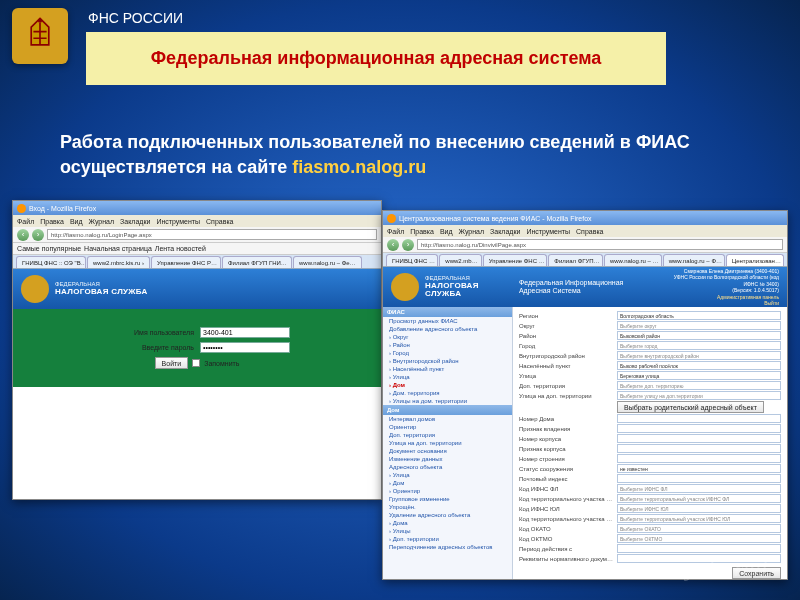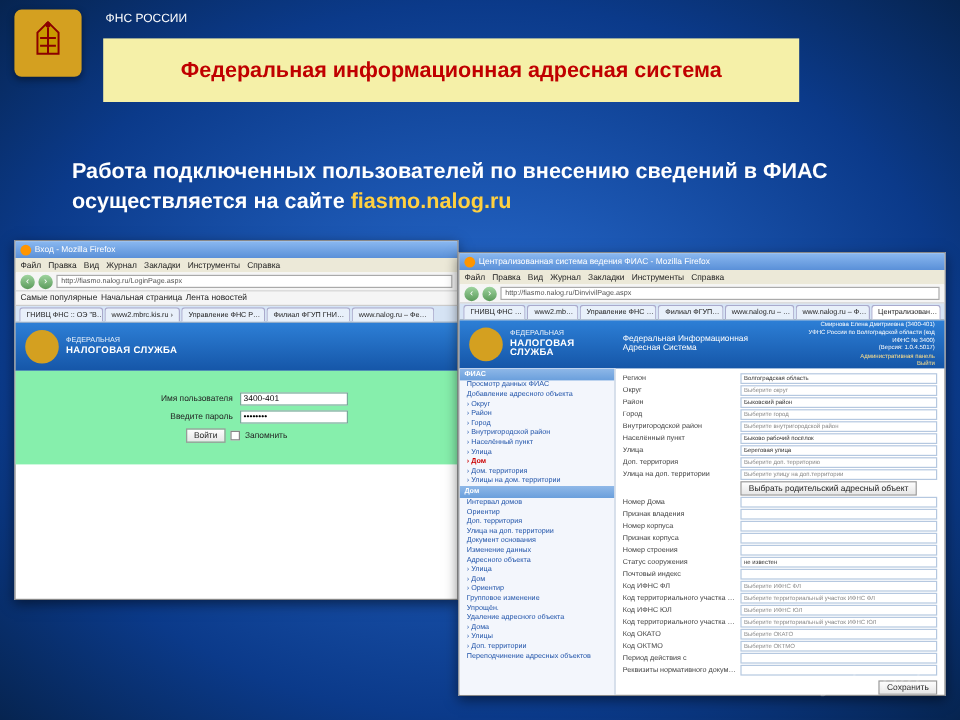--- a/index.html
+++ b/index.html
@@ -13,21 +13,21 @@
 .header-row { position: absolute; top: 8px; left: 12px; right: 0; display: flex; align-items: flex-start; }
 .emblem {
   width: 56px; height: 56px;
   background: #d4a020;
   border-radius: 6px;
   display: flex; align-items: center; justify-content: center;
   margin-right: 18px;
   box-shadow: 0 2px 6px rgba(0,0,0,.4);
 }
 .emblem svg { width: 44px; height: 44px; }
-.fns-label { color: #fff; font-size: 10px; position: absolute; top: 2px; left: 76px; text-align: center; }
+.fns-label { color: #fff; font-size: 14px; position: absolute; top: 2px; left: 76px; text-align: center; }
 .title-banner {
   background: #f5f0a8;
   color: #c00000;
   font-weight: bold;
   font-size: 18px;
   padding: 16px 30px;
   margin-top: 24px;
   width: 580px;
   text-align: center;
 }
@@ -99,21 +99,21 @@
   color: #fff; padding: 0 8px; gap: 6px;
 }
 .page-header .logo { width: 28px; height: 28px; background: #d4a020; border-radius: 50%; flex-shrink: 0; }
 .page-header .org { font-size: 7px; line-height: 1.1; }
 .page-header .org .l1 { font-size: 6px; opacity: .9; }
 .page-header .org .l2 { font-size: 8px; font-weight: bold; letter-spacing: .3px; }
 .page-header .sys { margin-left: 12px; font-size: 7px; line-height: 1.2; }
 .page-header .userbox { margin-left: auto; font-size: 5px; text-align: right; line-height: 1.3; }
 .login-area {
   padding: 18px 56px;
-  background: #86efac;
+  background: #15803d;
   font-size: 7px;
 }
 .login-row { display: flex; align-items: center; gap: 6px; margin-bottom: 4px; justify-content: center; }
 .login-row label { width: 90px; text-align: right; }
 .login-row input { width: 90px; height: 11px; border: 1px solid #7a9; font-size: 7px; padding: 0 2px; }
 .login-actions { display: flex; gap: 4px; align-items: center; justify-content: center; margin-top: 2px; }
 .btn { height: 12px; padding: 0 6px; background: linear-gradient(#fdfdfd,#e6e6e6); border: 1px solid #999; font-size: 7px; display: inline-flex; align-items: center; }
 .checkbox { width: 8px; height: 8px; border: 1px solid #888; background: #fff; display: inline-block; }
 
 .fias-body { display: flex; height: calc(100% - 56px - 40px); }

